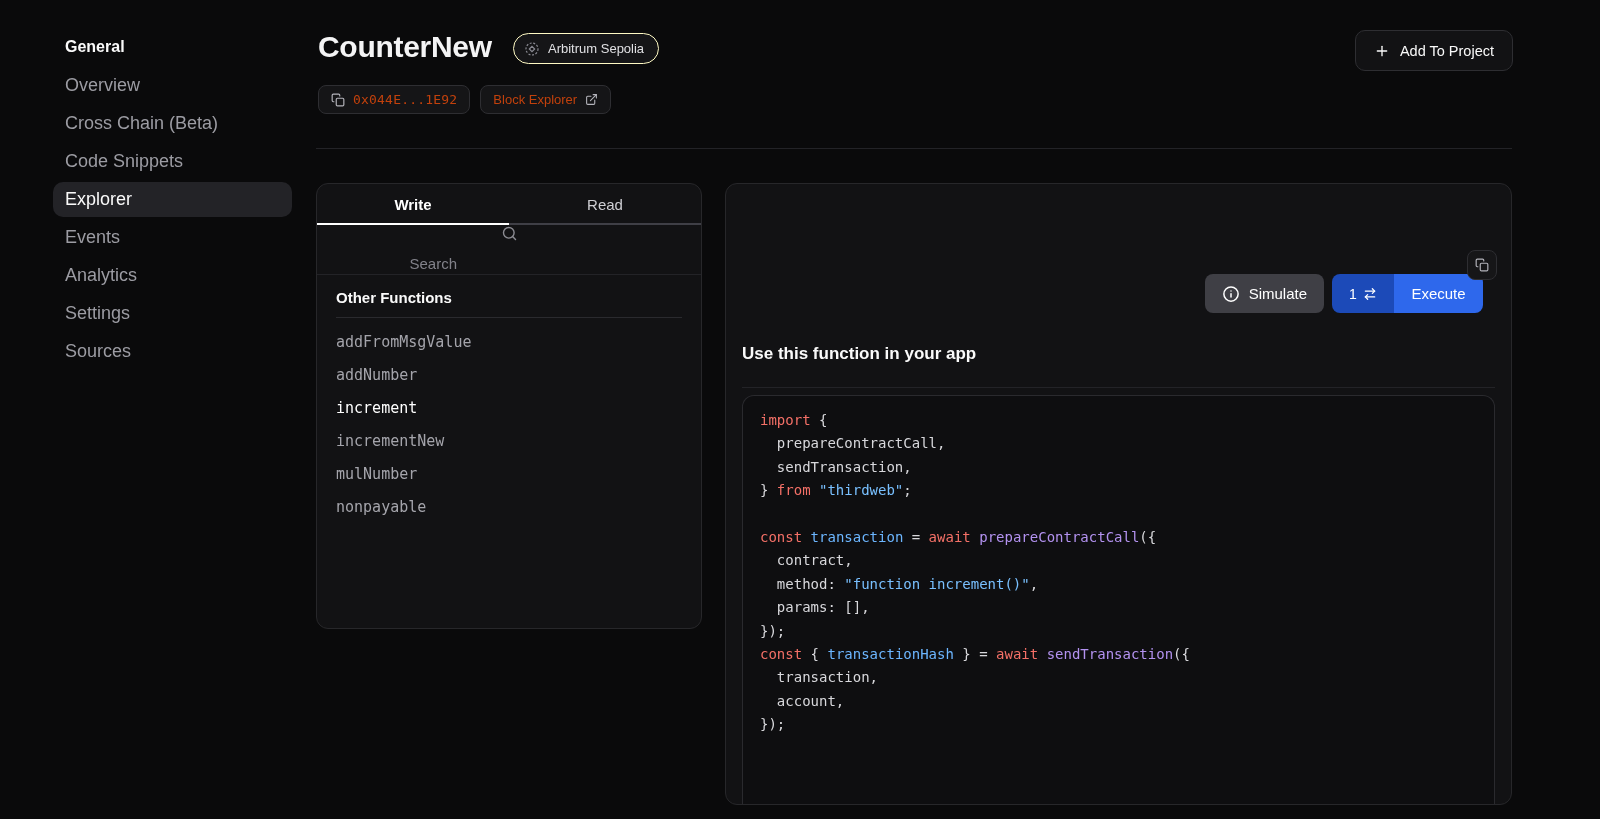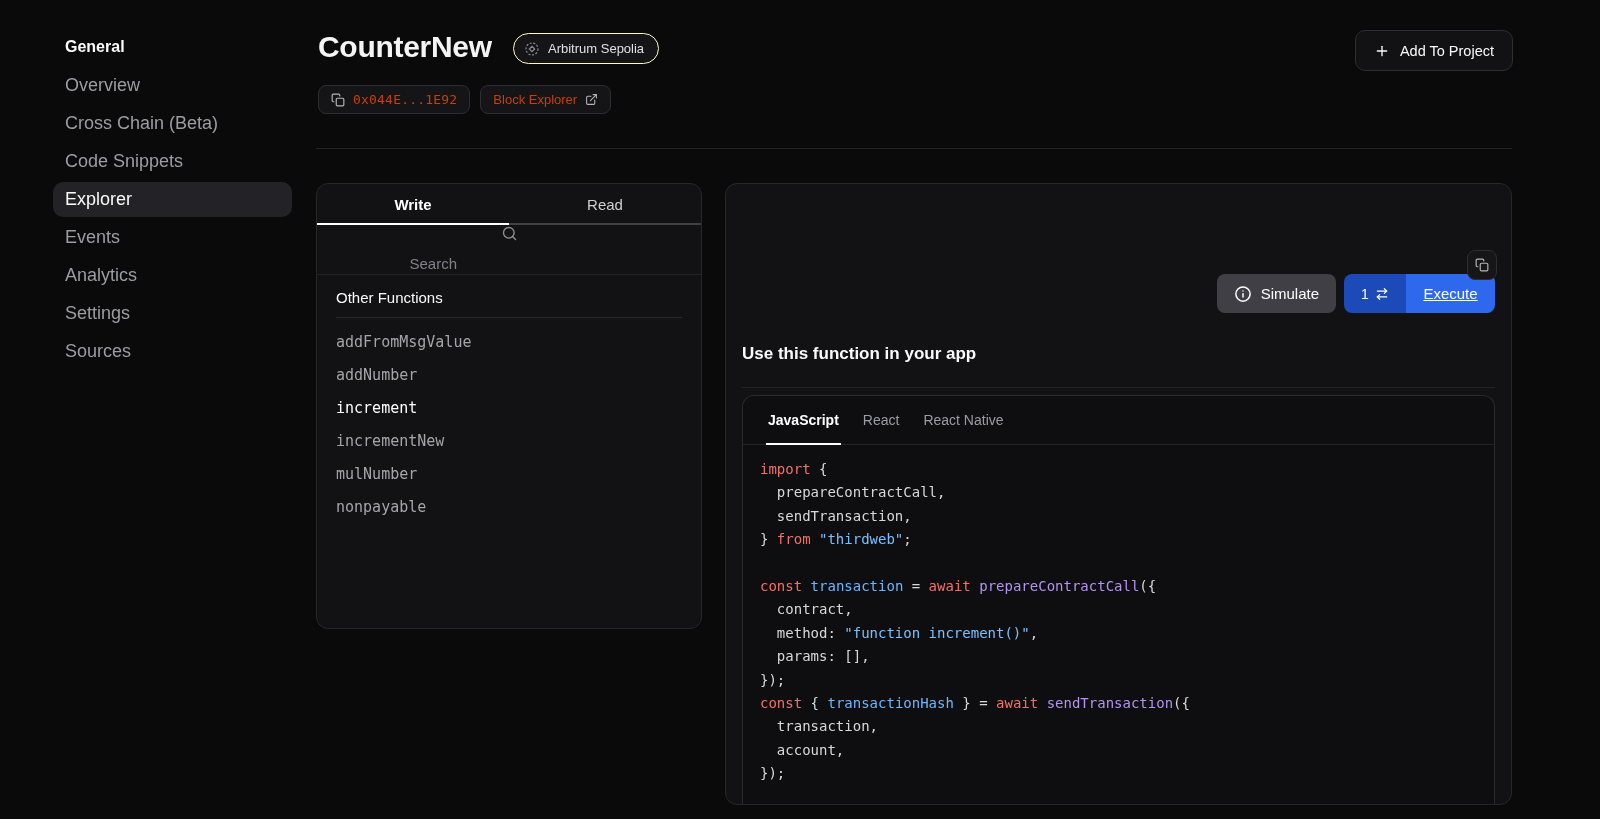--- a/index.html
+++ b/index.html
@@ -53,49 +53,49 @@
     font-size:15px; font-weight:500; color:#cfcfd4; cursor:pointer;
   }
   .fn-tab::after { content:""; position:absolute; left:0; right:0; bottom:0; height:2px; background:#3f3f46; }
   .fn-tab.active { color:#ffffff; font-weight:700; }
   .fn-tab.active::after { background:#ffffff; }
   .search-row { height:50px; display:flex; align-items:center; gap:10px; padding:0 17px; border-bottom:1px solid #232327;flex-direction:column; }
   .search-row svg { flex:none; color:#8b8b92; }
   .search-input { flex:1; background:transparent; border:none; outline:none; font-size:15px; color:#e4e4e7; font-family:"Liberation Sans",sans-serif; }
   .search-input::placeholder { color:#82828a; }
   .fn-list { padding:14px 19px 0; }
-  .fn-section-title { font-size:15px; font-weight:400; color:#fafafa; padding-bottom:11px; border-bottom:1px solid #2a2a2e; }
+  .fn-section-title { font-size:15px; font-weight:700; color:#fafafa; padding-bottom:11px; border-bottom:1px solid #2a2a2e; }
   .fn-items { padding-top:7px; }
   .fn-item { height:33px; display:flex; align-items:center; font-size:15px; color:#a4a4ab; cursor:pointer; }
   .fn-item.active { color:#ffffff; }
 
   
   .detail-header { height:72px; display:flex; align-items:center; padding:0 16px; border-bottom:1px solid #232327; }
   .detail-title { font-size:17px; font-weight:700; color:#fafafa; }
   .mutability-badge {
     margin-left:14px; height:22px; display:inline-flex; align-items:center; padding:0 10px;
     border-radius:11px; background:var(--badge-green-bg); color:var(--badge-green-text);
     font-size:13px; font-weight:500;
   }
   .spacer { flex:1; }
   .selector-pill {
     height:30px; display:inline-flex; align-items:center; gap:9px; padding:0 11px;
     border:1px solid #2e2e32; background:#151517; border-radius:8px; cursor:pointer;
     font-size:13px; color:#e4e4e7;
   }
   .selector-pill svg { color:#a8a8ae; }
-  .action-row { position:absolute; top:90px; right:16px; display:flex; gap:8px;border-radius:19px; }
+  .action-row { position:absolute; top:90px; right:28px; display:flex; gap:8px;border-radius:19px; }
   .simulate-btn {
     height:39px; display:inline-flex; align-items:center; gap:9px; padding:0 17px;
     background:#3f3f45; border:none; border-radius:8px; color:#fff; font-size:15px; font-weight:500;
     font-family:"Liberation Sans",sans-serif; cursor:pointer;
   }
   .exec-group { display:flex; height:39px; border-radius:8px; overflow:hidden; cursor:pointer; }
   .exec-count { width:62px; display:flex; align-items:center; justify-content:center; gap:6px; background:var(--accent-blue-dark); color:#fff; font-size:14px; }
-  .exec-btn { width:89px; display:flex; align-items:center; justify-content:center; background:var(--accent-blue); color:#fff; font-size:15px; font-weight:500; border:none; font-family:"Liberation Sans",sans-serif; cursor:pointer;text-decoration:underline; }
+  .exec-btn { width:89px; display:flex; align-items:center; justify-content:center; background:var(--accent-blue); color:#fff; font-size:15px; font-weight:500; border:none; font-family:"Liberation Sans",sans-serif; cursor:pointer; }
   .usage-title { position:absolute; top:160px; left:16px; font-size:17px; font-weight:700; color:#fafafa; }
   .usage-divider { position:absolute; top:203px; left:16px; right:16px; height:1px; background:#232327; }
 
   .code-card {
     position:absolute; top:211px; left:16px; right:16px; bottom:0;
     background:#0e0e10; border:1px solid #2a2a2e; border-bottom:none; border-radius:12px 12px 0 0; overflow:hidden;
   }
   .code-tabs { height:49px; display:flex; align-items:stretch; padding:0 13px; border-bottom:1px solid #232327; }
   .code-tab { display:flex; align-items:center; padding:0 12px; position:relative; font-size:14px; color:#9c9ca4; cursor:pointer; }
   .code-tab.active { color:#fff; font-weight:700; }
@@ -232,25 +232,20 @@
           </span>
         </div>
         <button class="exec-btn">Execute</button>
       </div>
     </div>
 
     <div class="usage-title">Use this function in your app</div>
     <div class="usage-divider"></div>
 
     <div class="code-card">
-      <div class="code-tabs">
-          <div class="code-tab active">JavaScript</div>
-          <div class="code-tab">React</div>
-          <div class="code-tab">React Native</div>
-        </div>
       <div class="code-block"><div class="code-line"><span class="tok-kw">import</span><span class="tok-pl"> {</span></div><div class="code-line"><span class="tok-pl">  prepareContractCall,</span></div><div class="code-line"><span class="tok-pl">  sendTransaction,</span></div><div class="code-line"><span class="tok-pl">} </span><span class="tok-kw">from</span><span class="tok-pl"> </span><span class="tok-str">"thirdweb"</span><span class="tok-pl">;</span></div><div class="code-line">&nbsp;</div><div class="code-line"><span class="tok-kw">const</span><span class="tok-pl"> </span><span class="tok-var">transaction</span><span class="tok-pl"> = </span><span class="tok-kw">await</span><span class="tok-pl"> </span><span class="tok-fn">prepareContractCall</span><span class="tok-pl">({</span></div><div class="code-line"><span class="tok-pl">  contract,</span></div><div class="code-line"><span class="tok-pl">  method: </span><span class="tok-str">"function increment()"</span><span class="tok-pl">,</span></div><div class="code-line"><span class="tok-pl">  params: [],</span></div><div class="code-line"><span class="tok-pl">});</span></div><div class="code-line"><span class="tok-kw">const</span><span class="tok-pl"> { </span><span class="tok-var">transactionHash</span><span class="tok-pl"> } = </span><span class="tok-kw">await</span><span class="tok-pl"> </span><span class="tok-fn">sendTransaction</span><span class="tok-pl">({</span></div><div class="code-line"><span class="tok-pl">  transaction,</span></div><div class="code-line"><span class="tok-pl">  account,</span></div><div class="code-line"><span class="tok-pl">});</span></div></div>
     </div>
     <button class="code-copy-btn">
       <span class="icon">
         <svg width="14" height="14" viewBox="0 0 24 24" fill="none" stroke="currentColor" stroke-width="2" stroke-linecap="round" stroke-linejoin="round">
           <rect x="9" y="9" width="13" height="13" rx="2"></rect>
             <path d="M5 15H4a2 2 0 0 1-2-2V4a2 2 0 0 1 2-2h9a2 2 0 0 1 2 2v1"></path>
         </svg>
       </span>
     </button>

